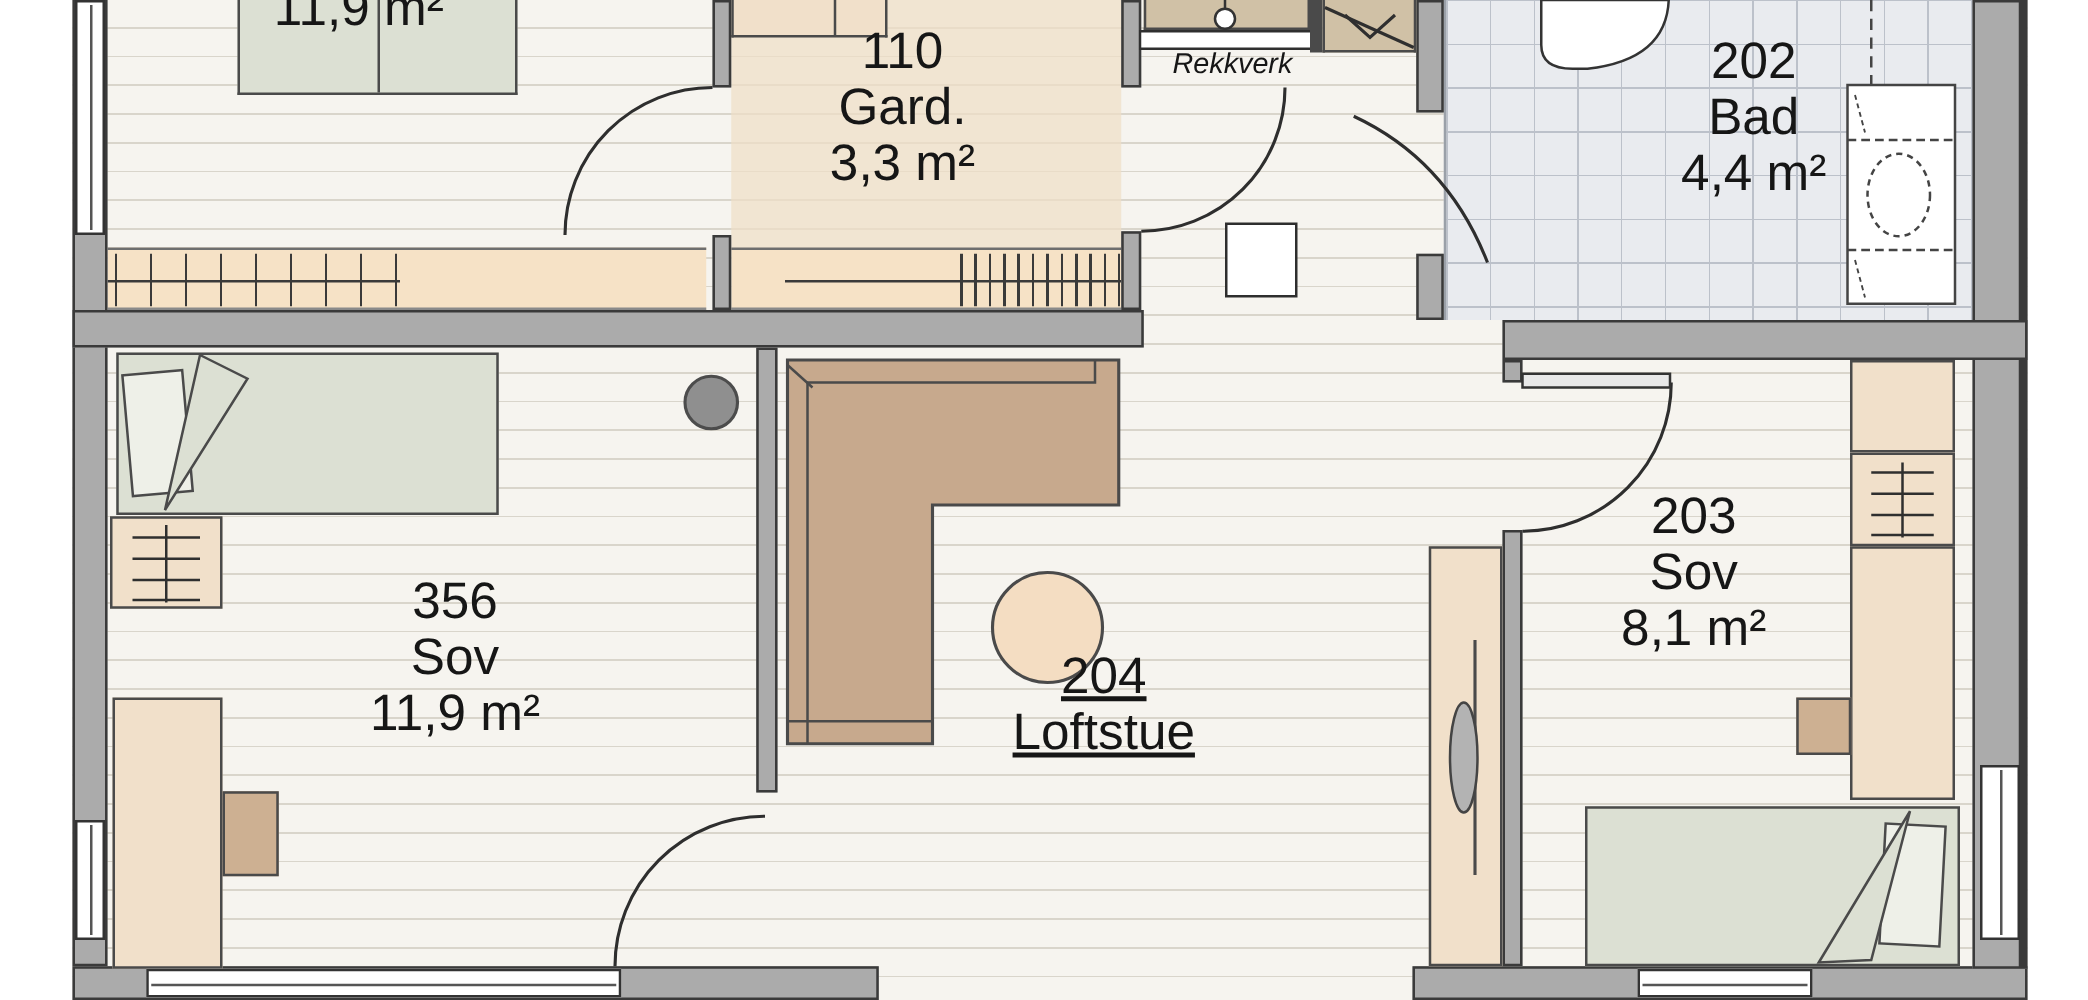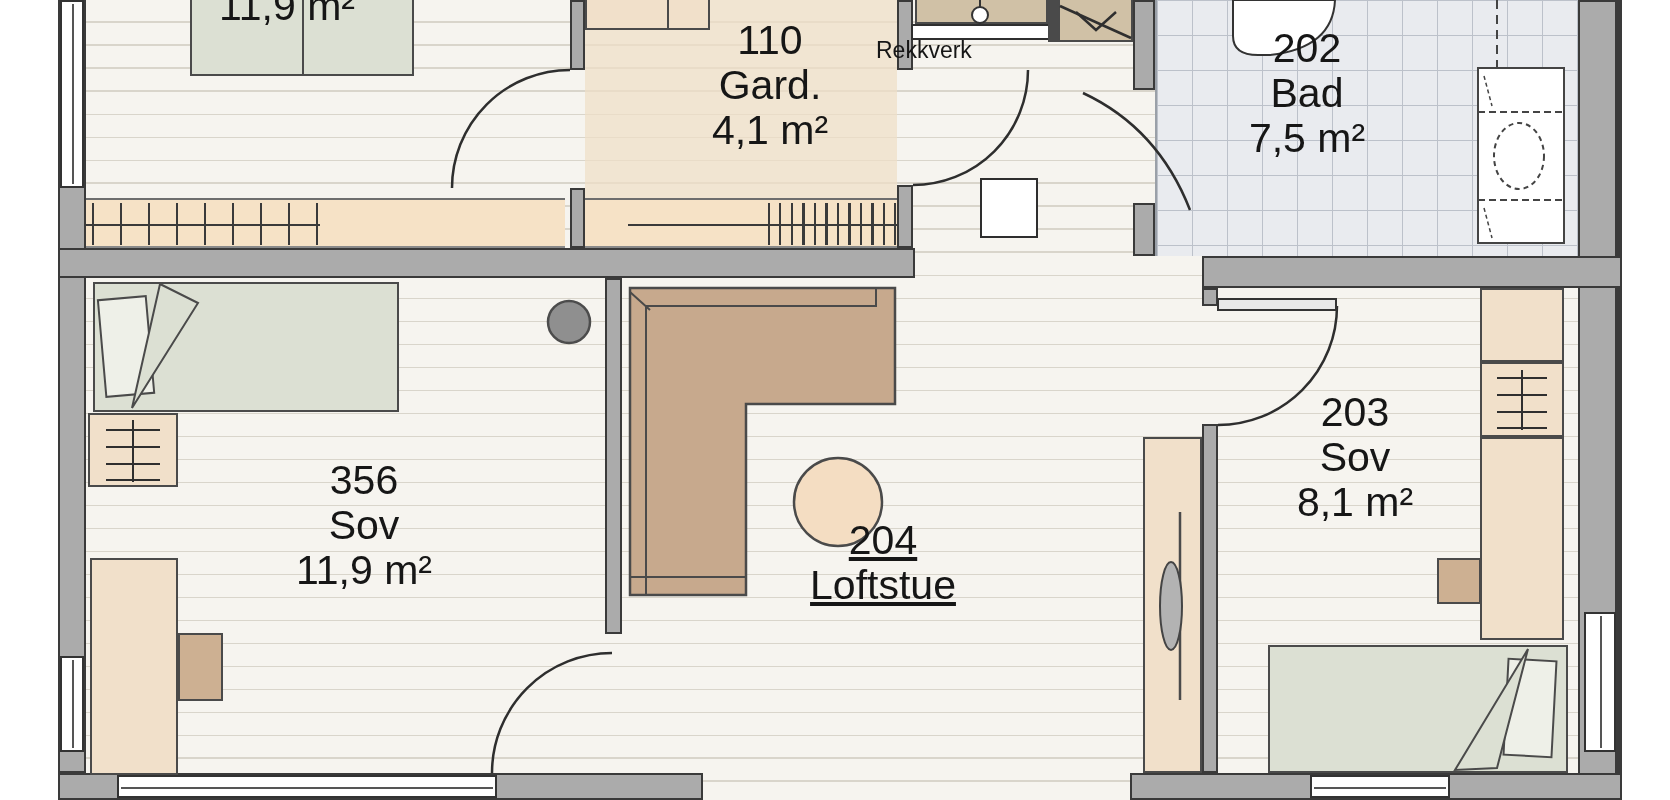--- a/index.html
+++ b/index.html
@@ -170,45 +170,45 @@
     <path d="M1497,0 V68" stroke="#444" stroke-width="2" stroke-dasharray="9 6" fill="none"></path>
     <path d="M1484,76 L1492,106 M1484,208 L1492,238" stroke="#444" stroke-width="1.5" stroke-dasharray="4 3" fill="none"></path>
 
     <rect x="981" y="179" width="56" height="58" fill="#ffffff" stroke="#2e2e2e" stroke-width="2"></rect>
   </svg>
 
   <div class="abs label" style="left:287px;top:-16px;">
     <span>11,9 m²</span>
   </div>
 
-  <div class="abs label" style="left:722px;top:18px;margin-left:48px;">
+  <div class="abs label" style="left:722px;top:18px;">
     <span>110</span>
     <span>Gard.</span>
-    <span>4,1 m²</span>
-  </div>
-
-
-  <div class="abs label" style="left:1307px;top:26px;">
+    <span>3,3 m²</span>
+  </div>
+
+
+  <div class="abs label" style="left:1403px;top:26px;">
     <span>202</span>
     <span>Bad</span>
-    <span>7,5 m²</span>
+    <span>4,4 m²</span>
   </div>
 
   <div class="abs label" style="left:1355px;top:390px;">
     <span>203</span>
     <span>Sov</span>
     <span>8,1 m²</span>
   </div>
 
   <div class="abs label" style="left:883px;top:518px;text-decoration:underline;">
     <span>204</span>
     <span>Loftstue</span>
   </div>
 
   <div class="abs label" style="left:364px;top:458px;">
     <span>356</span>
     <span>Sov</span>
     <span>11,9 m²</span>
   </div>
 
-  <div class="abs small-label" style="left:876px;top:38px;">Rekkverk</div>
+  <div class="abs small-label" style="left:938px;top:38px;font-style:italic;">Rekkverk</div>
 
 </div>
 
 </body></html>

